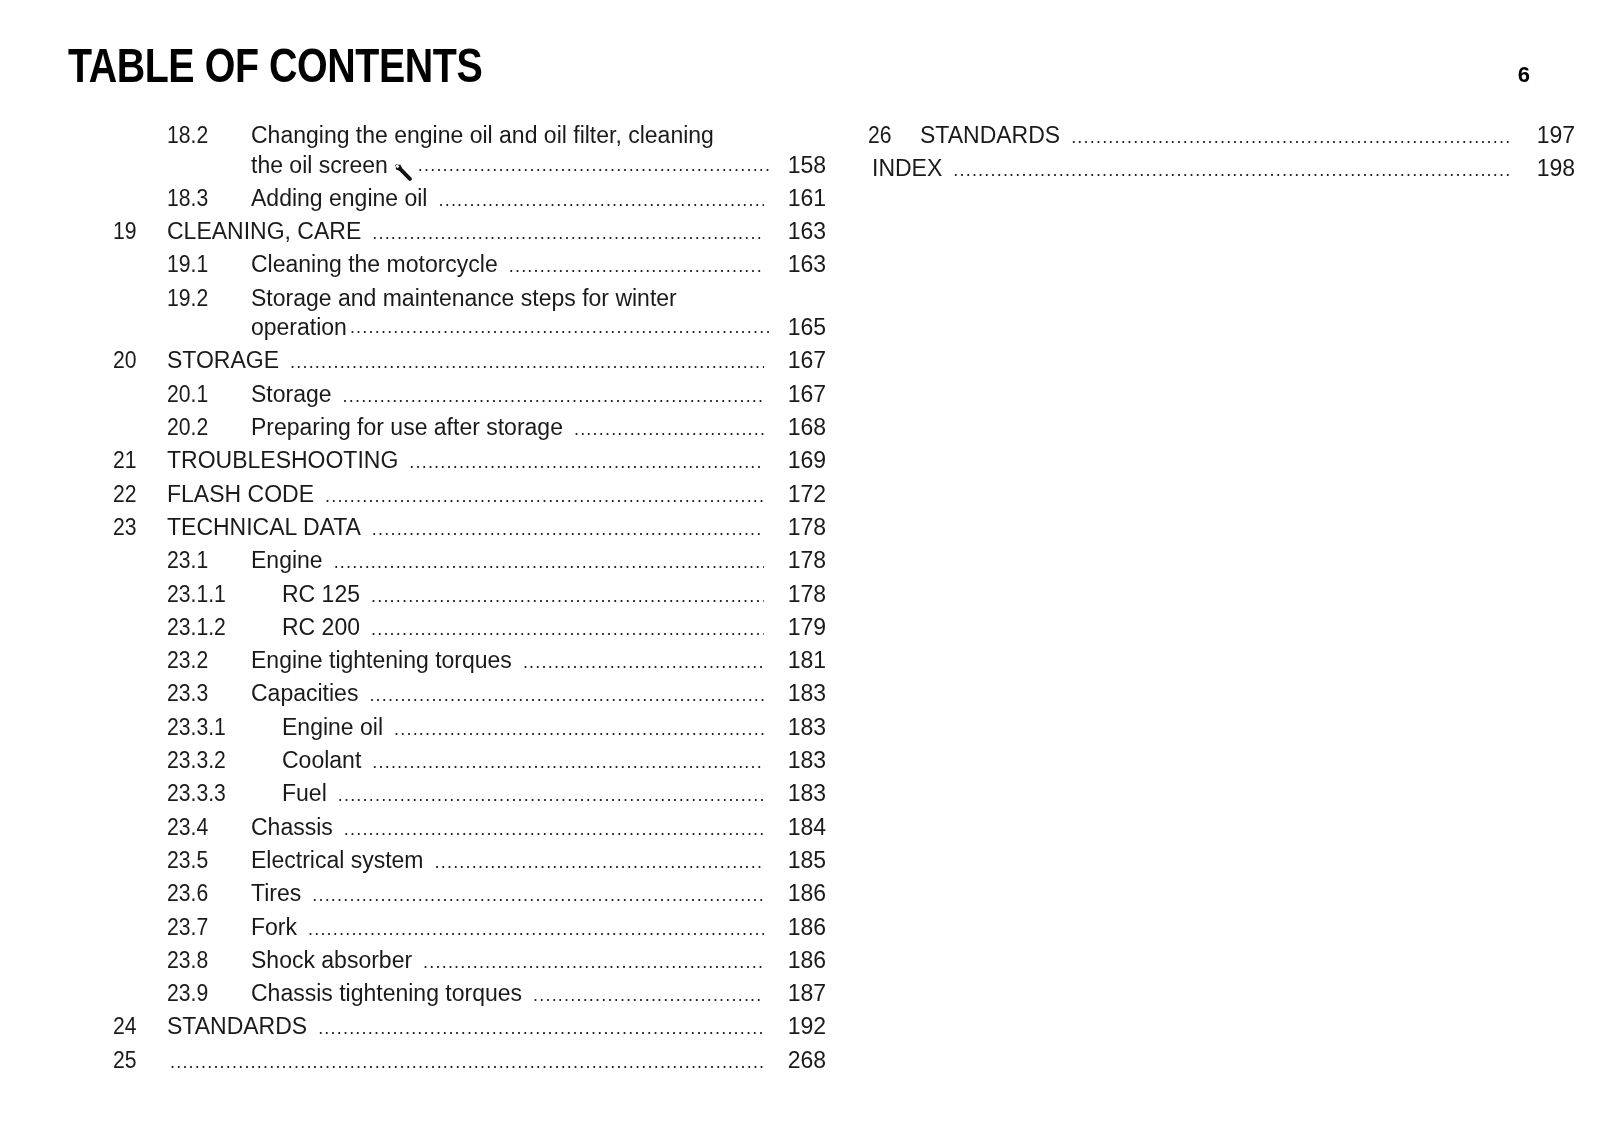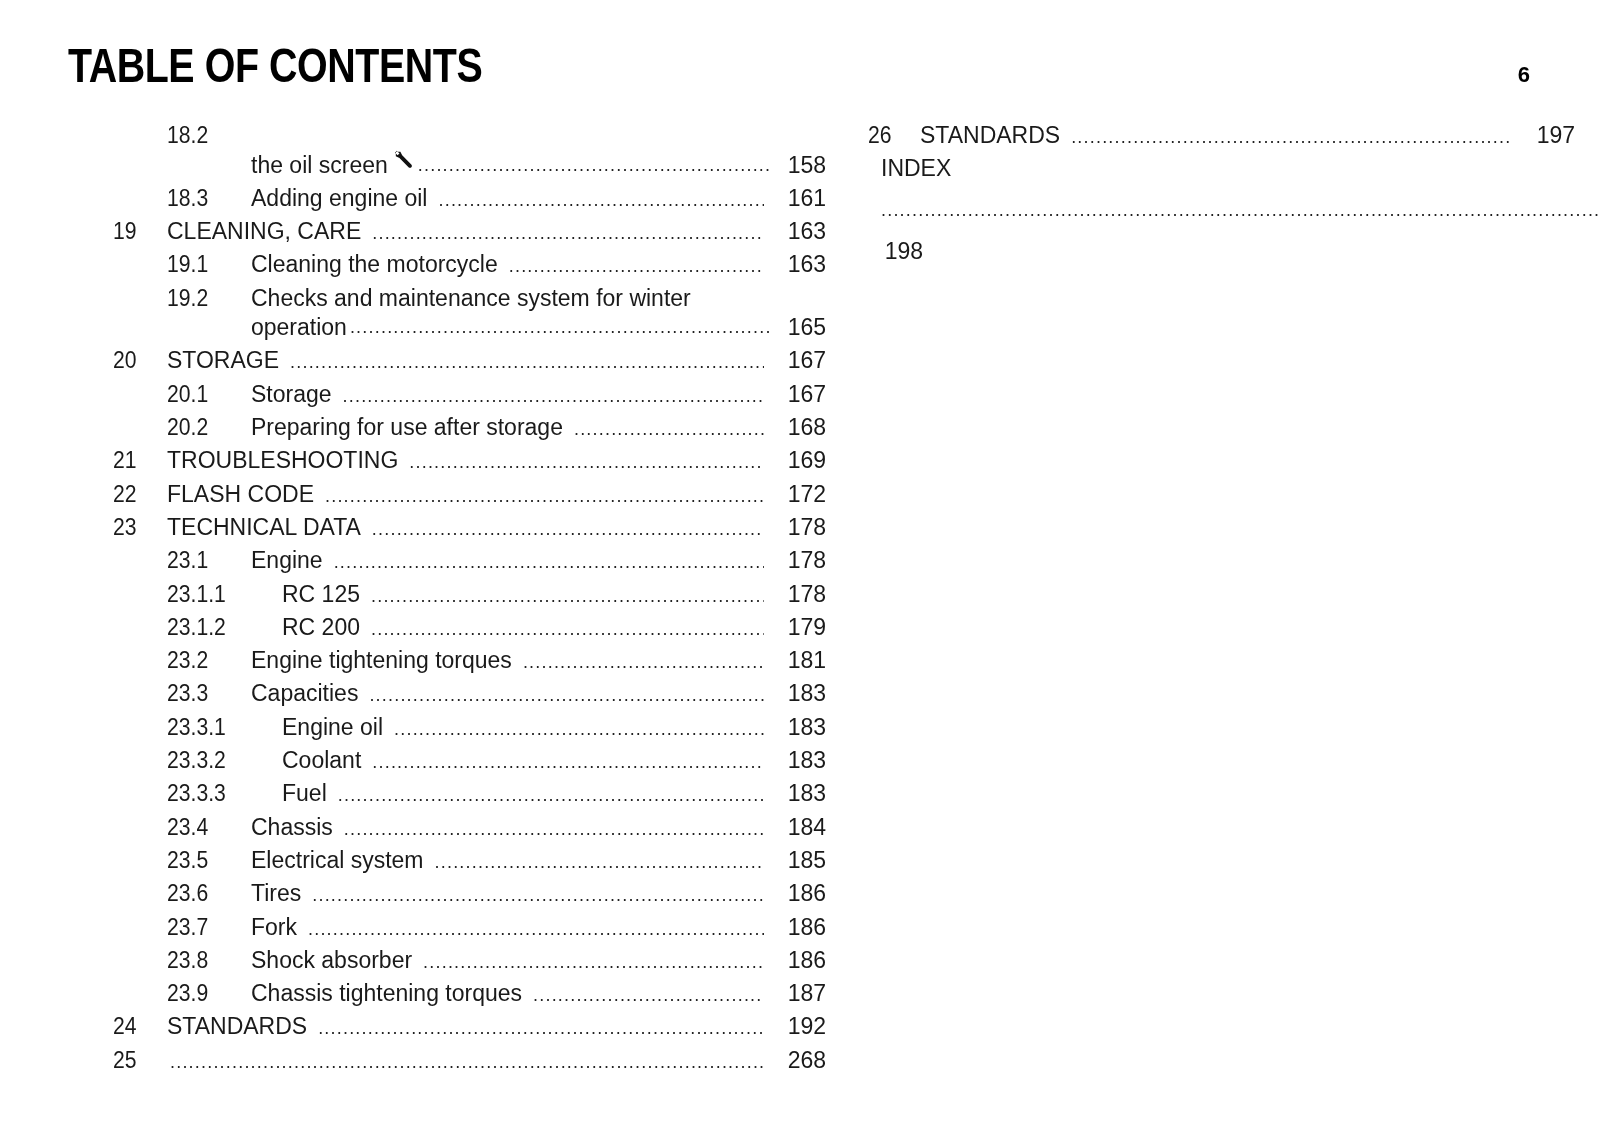--- a/index.html
+++ b/index.html
@@ -82,57 +82,58 @@
   }
   .entry .pg {
     min-width: 42px;
     text-align: right;
   }
   .line2 {
     position: absolute;
     top: 29.5px;
     right: 0;
     display: flex;
-    align-items: flex-start;
+    align-items: flex-end;
   }
   .line1 {
     position: absolute;
     top: 0;
   }
 
   
   .lvl0 .num { left: 0; }
   .lvl0 .body, .lvl0 .line2 { left: 54px; }
   .lvl1 .num { left: 54px; }
   .lvl1 .body, .lvl1 .line2 { left: 138px; }
   .lvl1 .line1 { left: 138px; }
   .lvl2 .num { left: 54px; }
   .lvl2 .body { left: 169px; }
 
   .right .lvl0 .body { left: 52px; }
-  .right .lvlx .body { left: 10px; flex-direction: column; }
+  .right .lvlx .body { left: 4px; }
 
   .wrench {
     display: inline-block;
     width: 22px;
     height: 20px;
     vertical-align: -2px;
     margin-left: 5px;
   }
 </style>
 </head>
 <body>
 
 <h1 class="title">TABLE OF CONTENTS</h1>
 <div class="page-number">6</div>
 
 <div class="col col-left">
 
   <div class="entry wrapped lvl1">
     <span class="num">18.2</span>
+    <span class="line1">Changing the engine oil and oil filter, cleaning</span>
     <div class="line2">
       <span class="text">the oil screen</span>
       <svg class="wrench" viewBox="0 0 24 22">
         <path d="M3 3 L8 3 L10 7 L20 17 C21 18 21 20 19.5 20.5 C18.5 21 17.5 20.5 17 20 L7 10 L3 8 Z M2 4 L5 7 L7 5 L4 2 Z" fill="#111"></path>
       </svg>
       <span class="leader">................................................................................................................................................................</span>
       <span class="pg">158</span>
     </div>
   </div>
 
@@ -158,21 +159,21 @@
     <span class="num">19.1</span>
     <div class="body">
       <span class="text">Cleaning the motorcycle</span>
       <span class="leader">................................................................................................................................................................</span>
       <span class="pg">163</span>
     </div>
   </div>
 
   <div class="entry wrapped lvl1">
     <span class="num">19.2</span>
-    <span class="line1">Checks and maintenance system for winter</span>
+    <span class="line1">Storage and maintenance steps for winter</span>
     <div class="line2">
       <span class="text">operation</span>
       <span class="leader">................................................................................................................................................................</span>
       <span class="pg">165</span>
     </div>
   </div>
 
   <div class="entry lvl0">
     <span class="num">20</span>
     <div class="body">

